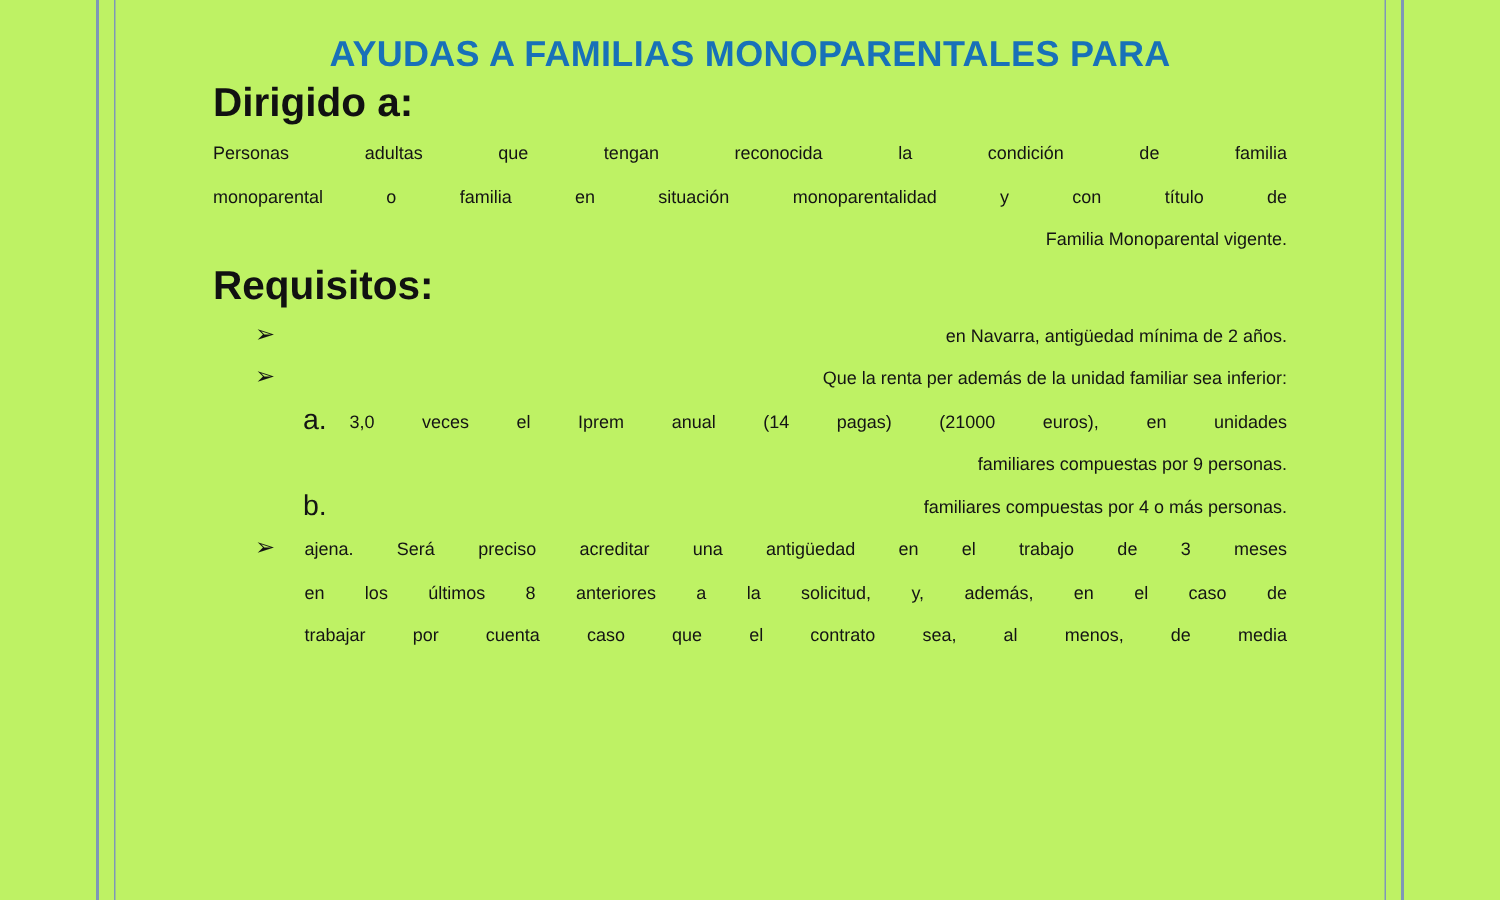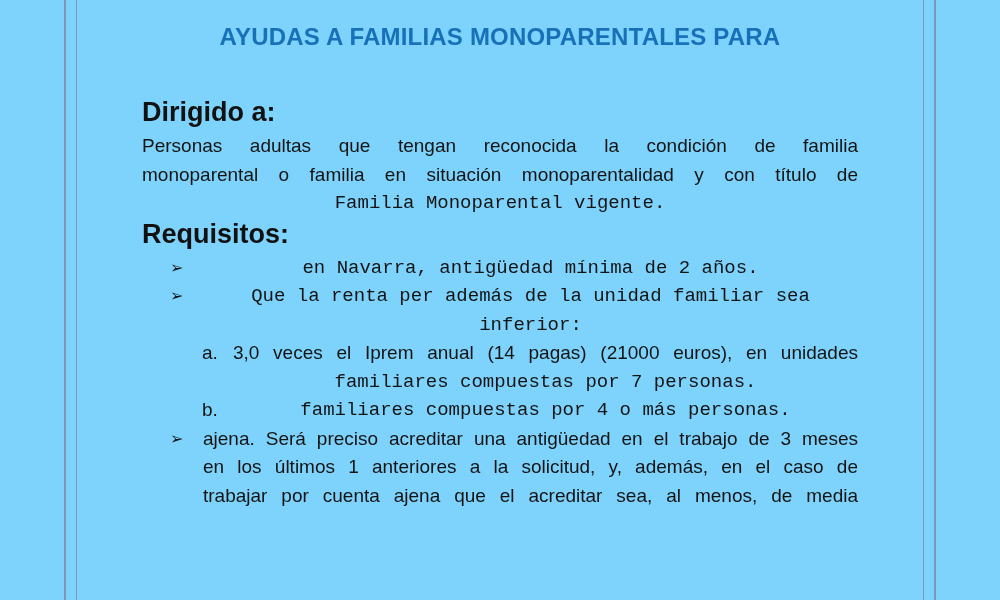--- a/index.html
+++ b/index.html
@@ -1,21 +1,21 @@
 <!DOCTYPE html>
 <html><head>
 <meta charset="utf-8">
 <style>
   * { margin: 0; padding: 0; box-sizing: border-box; }
   html, body { background: #ffffff; }
   .page {
     position: relative;
     width: 1000px;
     height: 600px;
-    background: #7dd3fc;
+    background: #bef264;
     overflow: hidden;
     font-family: "Liberation Sans", sans-serif;
     color: #141414;
   }
   .vline {
     position: absolute;
     top: 0;
     bottom: 0;
     width: 1.5px;
     background: #7E97B8;
@@ -41,30 +41,30 @@
     line-height: 30px;
     letter-spacing: 0.2px;
   }
 
   .heading {
     font-weight: bold;
     font-size: 27px;
     line-height: 32px;
     color: #111111;
   }
-  .h-dirigido   { margin-top: 44px; }
+  .h-dirigido   { }
   .h-requisitos { margin-top: 0px; }
 
   .body-line {
-    font-size: 19px;
+    font-size: 12px;
     line-height: 28.5px;
     color: #141414;
   }
   .jline { text-align: justify; text-align-last: justify; }
-  .lline { text-align: center; font-family: Liberation Mono, monospace; }
+  .lline { text-align: right; }
 
   .para { margin-top: 4px; }
   .list { margin-top: 4px; }
 
   .li { display: flex; align-items: flex-start; }
   .li-bullet { padding-left: 28px; }
   .li-bullet .marker {
     flex: none;
     width: 33px;
     font-size: 16px;
@@ -120,35 +120,35 @@
         <span class="marker">➢</span>
         <div class="text">
           <div class="body-line lline">Que la renta per además de la unidad familiar sea inferior:</div>
         </div>
       </div>
 
       <div class="li li-sub">
         <span class="marker">a.</span>
         <div class="text">
           <div class="body-line jline">3,0 veces el Iprem anual (14 pagas) (21000 euros), en unidades</div>
-          <div class="body-line lline">familiares compuestas por 7 personas.</div>
+          <div class="body-line lline">familiares compuestas por 9 personas.</div>
         </div>
       </div>
 
       <div class="li li-sub">
         <span class="marker">b.</span>
         <div class="text">
           <div class="body-line lline">familiares compuestas por 4 o más personas.</div>
         </div>
       </div>
 
       <div class="li li-bullet">
         <span class="marker">➢</span>
         <div class="text">
           <div class="body-line jline">ajena. Será preciso acreditar una antigüedad en el trabajo de 3 meses</div>
-          <div class="body-line jline">en los últimos 1 anteriores a la solicitud, y, además, en el caso de</div>
-          <div class="body-line jline">trabajar por cuenta ajena que el acreditar sea, al menos, de media</div>
+          <div class="body-line jline">en los últimos 8 anteriores a la solicitud, y, además, en el caso de</div>
+          <div class="body-line jline">trabajar por cuenta caso que el contrato sea, al menos, de media</div>
         </div>
       </div>
 
     </div>
   </div>
 </div>
 
 </body></html>

